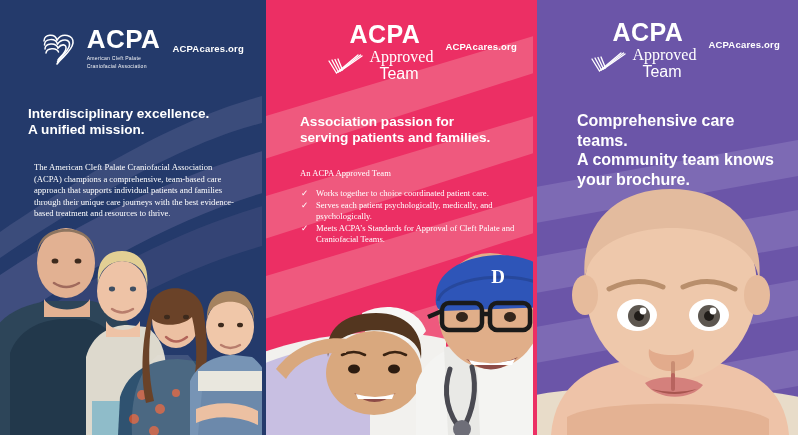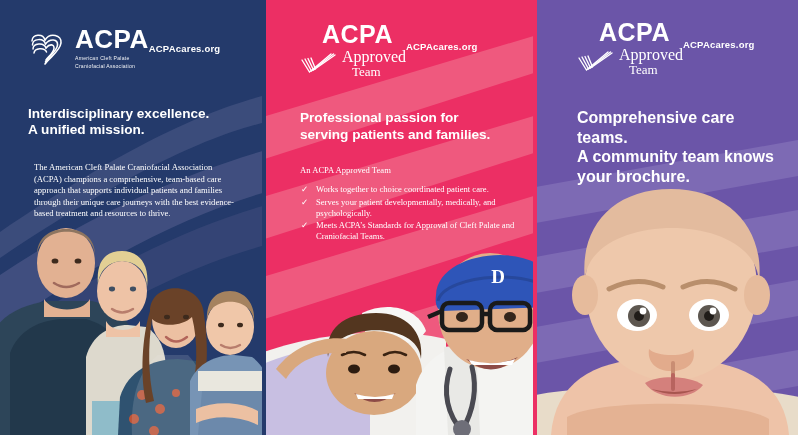--- a/index.html
+++ b/index.html
@@ -21,40 +21,40 @@
   
   .photo{position:absolute;left:0;right:0;bottom:0;z-index:2;overflow:hidden;}
   .photo--navy{height:240px;}
   .photo--pink{height:228px;}
   .photo--purple{height:258px;}
 
   
   .content{position:relative;z-index:5;padding:0;}
 
   
-  .hdr{position:relative;display:flex;align-items:flex-start;justify-content:flex-start;}
+  .hdr{position:relative;display:flex;align-items:flex-start;justify-content:flex-end;gap:12px;}
   .hdr--navy{padding:26px 22px 0 28px;}
   .hdr--pink{padding:22px 20px 0 34px;}
   .hdr--purple{padding:20px 18px 0 40px;}
 
   
   .logo1{display:flex;align-items:center;gap:7px;}
   .logo1 .mark{width:40px;height:38px;flex:0 0 auto;}
   .logo1 .wordwrap{display:flex;flex-direction:column;line-height:1;}
   .logo1 .word{font-size:26px;font-weight:bold;color:#fff;letter-spacing:.5px;line-height:1;}
   .logo1 .sub{font-size:5.1px;color:#fff;letter-spacing:.25px;line-height:1.55;margin-top:3px;opacity:.95;}
 
   
   .logo2{position:relative;}
   .logo2 .word{font-size:25px;font-weight:bold;color:#fff;letter-spacing:.5px;line-height:1;padding-left:22px;}
   .logo2 .row2{display:flex;align-items:center;gap:6px;margin-top:1px;}
   .logo2 .mark{width:36px;height:22px;flex:0 0 auto;}
   .logo2 .at{display:flex;flex-direction:column;line-height:1.08;}
   .logo2 .at b{font-family:"Liberation Serif",serif;font-weight:normal;font-size:16px;color:#fff;}
-  .logo2 .at i{font-family:Liberation Serif, serif;font-style:normal;font-size:13px;color:#fff;padding-left:10px;}
+  .logo2 .at i{font-family:Liberation Sans, sans-serif;font-style:normal;font-size:16px;color:#fff;padding-left:10px;}
 
   .url{font-size:9.5px;font-weight:bold;color:#fff;letter-spacing:.2px;white-space:nowrap;padding-top:17px;}
   .url--pink{padding-top:19px;}
   .url--purple{padding-top:19px;}
 
   
   .hl{color:#fff;font-weight:bold;line-height:1.22;}
   .hl--navy{font-size:13.6px;padding:26px 20px 0 28px;}
   .hl--pink{font-size:13.6px;padding:22px 16px 0 34px;}
   .hl--purple{font-size:16px;padding:20px 16px 0 40px;}
@@ -264,34 +264,34 @@
               <b>Approved</b>
               <i>Team</i>
             </span>
           </div>
         </div>
 
         <div class="url url--pink">ACPAcares.org</div>
       </div>
 
       <h1 class="hl hl--pink">
-        <span style="display:block">Professional passion for</span>
+        <span style="display:block">Association passion for</span>
         <span style="display:block">serving patients and families.</span>
       </h1>
 
       <p class="intro">An ACPA Approved Team</p>
 
       <ul class="checks">
         <li>
           <span class="ck">✓</span>
           <span>Works together to choice coordinated patient care.</span>
         </li>
         <li>
           <span class="ck">✓</span>
-          <span>Serves your patient developmentally, medically, and psychologically.</span>
+          <span>Serves each patient psychologically, medically, and psychologically.</span>
         </li>
         <li>
           <span class="ck">✓</span>
           <span>Meets ACPA’s Standards for Approval of Cleft Palate and Craniofacial Teams.</span>
         </li>
       </ul>
     </div>
   </section>
 
   <section class="panel panel--purple">

